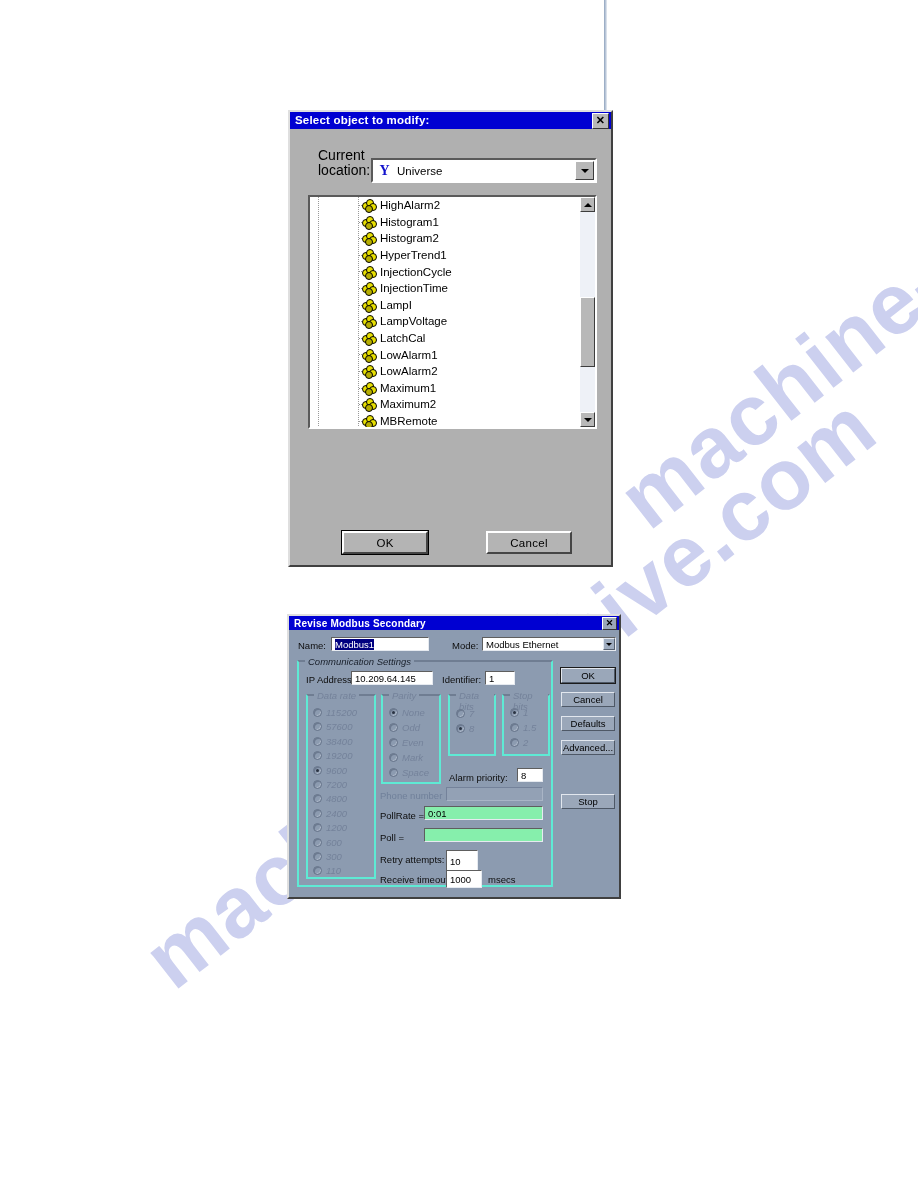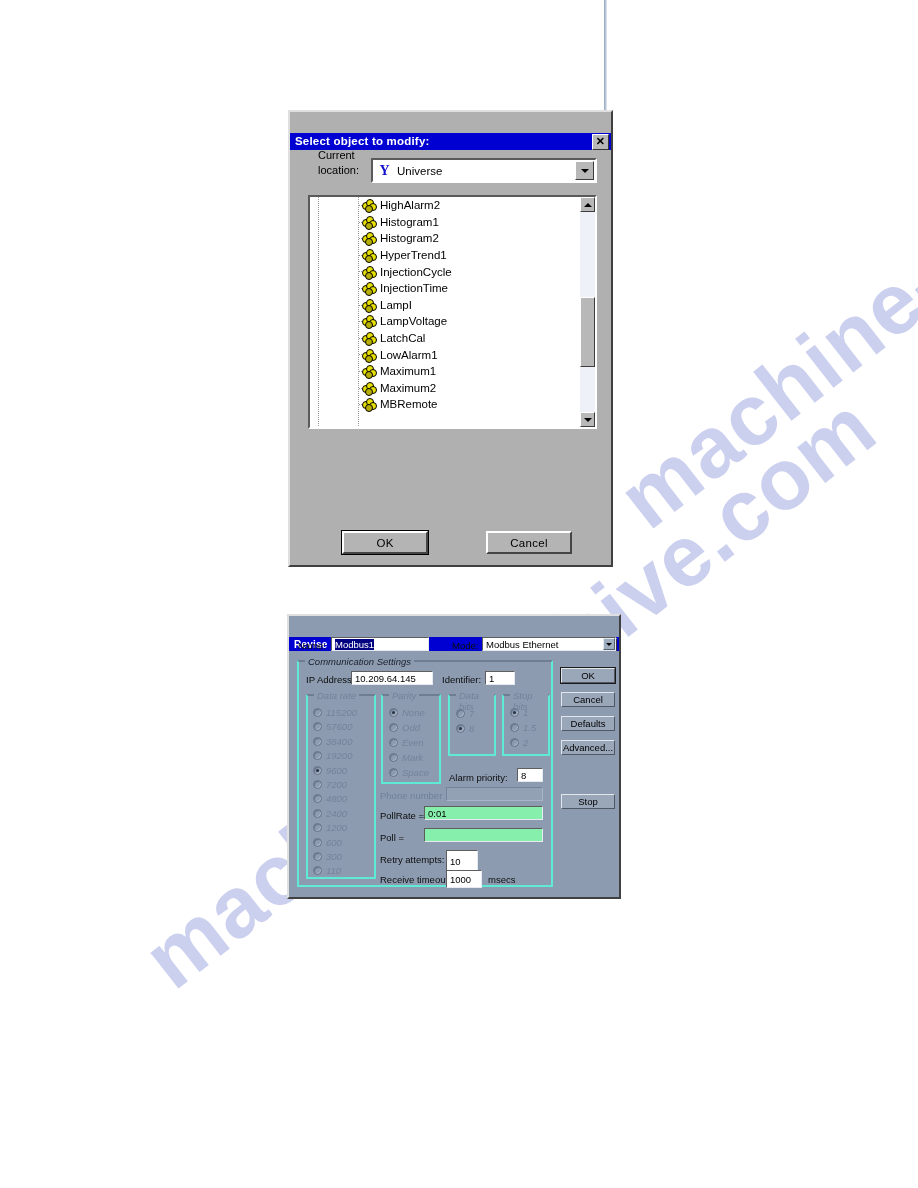--- a/index.html
+++ b/index.html
@@ -14,33 +14,33 @@
     transform:rotate(-38deg);transform-origin:left top;
     user-select:none;pointer-events:none;letter-spacing:1px;}
   .wm1{left:600px;top:470px;}
   .wm2{left:125px;top:930px;}
 
   
   .dlg{position:absolute;box-sizing:border-box;}
   .dlg-outer{border:2px solid;border-color:#dfdfdf #404040 #404040 #dfdfdf;}
   .titlebar{height:17px;background:#0000cd;color:#fff;font-size:11.5px;
     font-weight:bold;display:flex;align-items:center;padding:0 2px 0 5px;
-    letter-spacing:.2px;margin-top:21px;}
+    letter-spacing:.2px;}
   .titlebar .ttxt{flex:1;line-height:17px;}
   .closebtn{width:15px;height:14px;background:#b8b8b8;
     border:1.5px solid;border-color:#ffffff #363636 #363636 #ffffff;
     display:flex;align-items:center;justify-content:center;
     font-size:11px;font-weight:bold;color:#000;line-height:1;font-family:"Liberation Sans",sans-serif;}
 
   .sunken{border:2px solid;border-color:#5a5a5a #ffffff #ffffff #5a5a5a;background:#fff;}
 
   
   #dlg1{left:288px;top:110px;width:325px;height:457px;background:#b0b0b0;}
   #dlg1 .titlebar{background:#0000d2;}
-  .cur-loc-label{position:absolute;left:28px;top:36px;font-size:11px;color:#000;
+  .cur-loc-label{position:absolute;left:28px;top:36px;font-size:14px;color:#000;
     line-height:15px;font-weight:500;}
   .combo{position:absolute;left:81px;top:46px;width:222px;height:21px;
     background:#fff;display:flex;align-items:center;}
   .combo .ysym{width:17px;height:15px;margin-left:3px;display:flex;align-items:center;justify-content:center;
     color:#1111cc;font-weight:bold;font-size:14px;font-family:"Liberation Serif",serif;}
   .combo .ctxt{flex:1;font-size:11.5px;padding-left:4px;color:#000;}
   .combo .arrow{width:17px;height:17px;margin-right:1px;background:#b8b8b8;
     border:1.5px solid;border-color:#ffffff #3d3d3d #3d3d3d #ffffff;
     display:flex;align-items:center;justify-content:center;}
   .tri-d{width:0;height:0;border-left:4px solid transparent;border-right:4px solid transparent;border-top:4px solid #000;}
@@ -248,20 +248,30 @@
           <span class="lbl">LowAlarm1</span>
         </div>
         <div class="li">
           <span class="lead"></span>
           <span class="gicon">
             <i></i>
             <i></i>
             <i></i>
             <i></i>
           </span>
+          <span class="lbl">LowAlarm2</span>
+        </div>
+        <div class="li">
+          <span class="lead"></span>
+          <span class="gicon">
+            <i></i>
+            <i></i>
+            <i></i>
+            <i></i>
+          </span>
           <span class="lbl">Maximum1</span>
         </div>
         <div class="li">
           <span class="lead"></span>
           <span class="gicon">
             <i></i>
             <i></i>
             <i></i>
             <i></i>
           </span>

